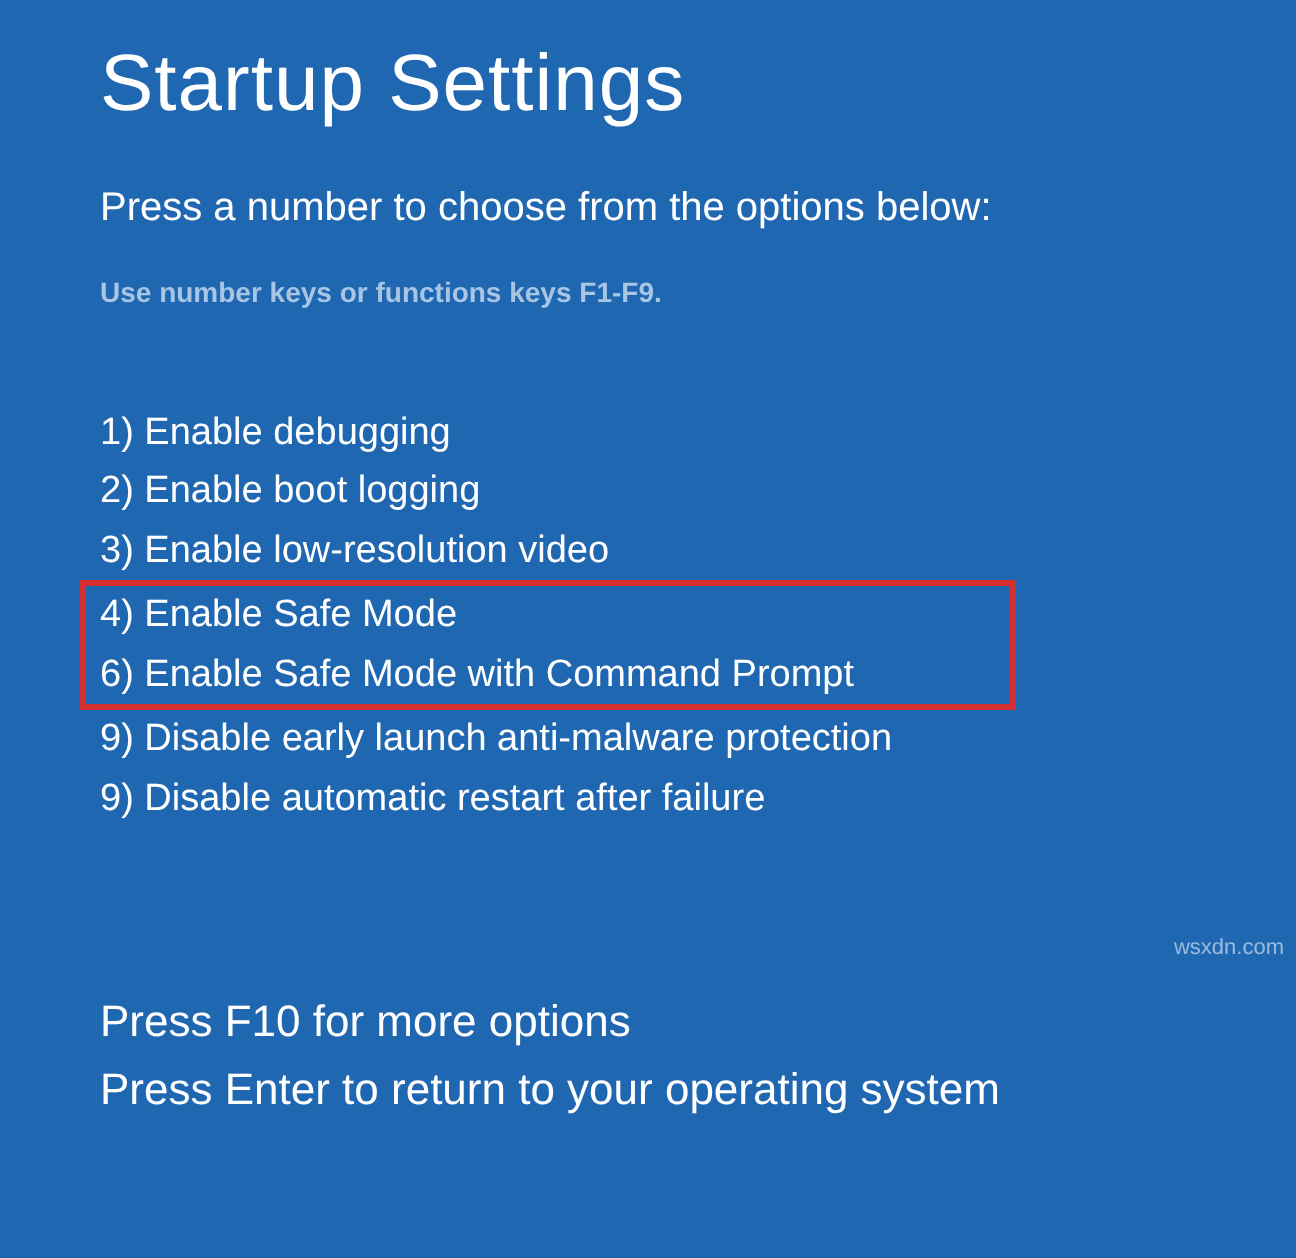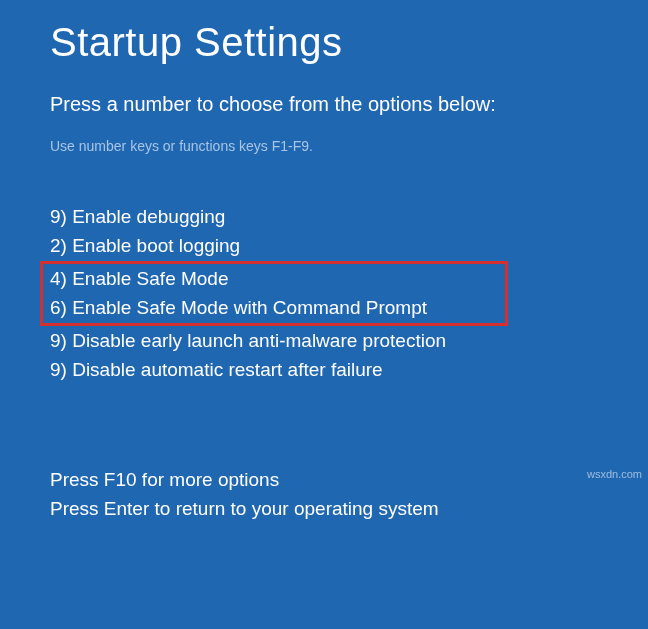--- a/index.html
+++ b/index.html
@@ -24,40 +24,40 @@
       letter-spacing: 0.5px;
     }
     .subtitle {
       font-size: 20px;
       font-weight: 300;
       margin-bottom: 22px;
     }
     .hint {
       font-size: 14px;
       color: #a8c5e4;
-      font-weight: 400;
+      font-weight: 700;
       margin-bottom: 48px;
     }
     .options {
       margin-bottom: 80px;
     }
     .option {
       font-size: 19px;
       font-weight: 300;
       line-height: 1.55;
       padding: 0;
     }
     .highlight-box {
       border: 3px solid #d43030;
       margin-left: -10px;
       padding-left: 7px;
       margin-right: 90px;
     }
     .footer {
-      font-size: 19px;
+      font-size: 22px;
       font-weight: 300;
       line-height: 1.55;
     }
     .watermark {
       position: absolute;
       right: 6px;
       top: 468px;
       font-size: 11px;
       color: rgba(255,255,255,0.55);
       font-family: Liberation Sans, sans-serif;
@@ -67,22 +67,23 @@
 </head>
 <body>
 
 <h1 class="title">Startup Settings</h1>
 
 <div class="subtitle">Press a number to choose from the options below:</div>
 
 <div class="hint">Use number keys or functions keys F1-F9.</div>
 
 <div class="options">
-  <div class="option">9) Enable debugging</div>
+  <div class="option">1) Enable debugging</div>
   <div class="option">2) Enable boot logging</div>
+  <div class="option">3) Enable low-resolution video</div>
   <div class="highlight-box">
     <div class="option">4) Enable Safe Mode</div>
     <div class="option">6) Enable Safe Mode with Command Prompt</div>
   </div>
   <div class="option">9) Disable early launch anti-malware protection</div>
   <div class="option">9) Disable automatic restart after failure</div>
 </div>
 
 <div class="footer">
   <div>Press F10 for more options</div>

